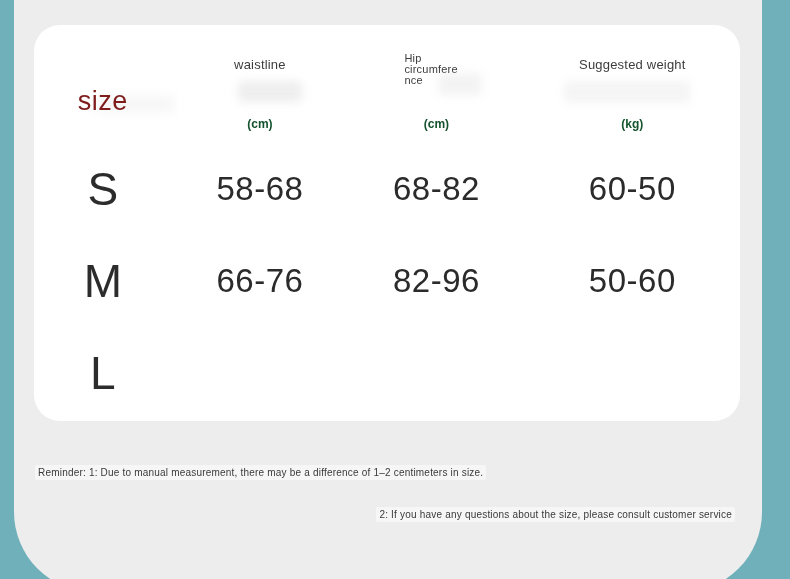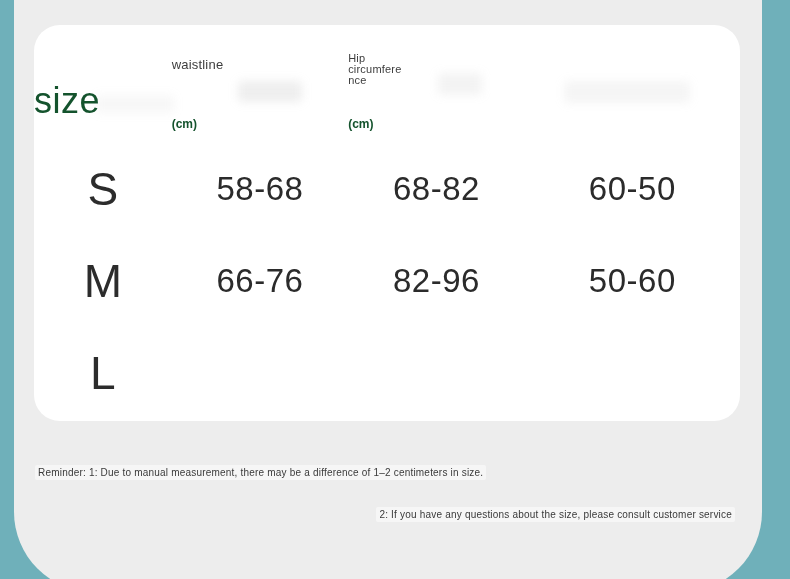--- a/index.html
+++ b/index.html
@@ -32,26 +32,26 @@
   .grid-row {
     display: grid;
     grid-template-columns: 19.5% 25% 25% 30.5%;
     width: 100%;
   }
 
   
   .header-row { height: 118px; }
   .hcell {
     display: flex; flex-direction: column;
-    align-items: flex-start; justify-content: space-between;
+    align-items: center; justify-content: space-between;
     padding: 32px 0 12px;
     position: relative;
   }
   .hcell-size { justify-content: center; padding: 14px 0 0; }
-  .size-label { font-size: 36px; color: #14532d; letter-spacing: 0.5px; margin-top: 20px; }
+  .size-label { font-size: 27px; color: #7f1d1d; letter-spacing: 0.5px; margin-top: 20px; }
   .h-label { font-size: 13px; color: #3d3d3d; letter-spacing: 0.2px; }
   .h-label-hip {
     font-size: 11px; line-height: 1.02; color: #3d3d3d;
     white-space: pre-line; text-align: left; width: 64px;
     margin-top: -4px;
   }
   .h-unit { font-size: 12px; font-weight: 700; color: #14532d; }
 
   
   .data-row { height: 92px; align-items: center; }
@@ -109,20 +109,24 @@
       <div class="hcell">
         <span class="h-label">waistline</span>
         <span class="h-unit">(cm)</span>
       </div>
       <div class="hcell">
         <span class="h-label h-label-hip">Hip
 circumfere
 nce</span>
         <span class="h-unit">(cm)</span>
       </div>
+      <div class="hcell">
+        <span class="h-label">Suggested weight</span>
+        <span class="h-unit">(kg)</span>
+      </div>
     </div>
 
     <div class="grid-row data-row">
       <div class="dcell cell-size">S</div>
       <div class="dcell cell-num">58-68</div>
       <div class="dcell cell-num">68-82</div>
       <div class="dcell cell-num">60-50</div>
     </div>
 
     <div class="grid-row data-row">

